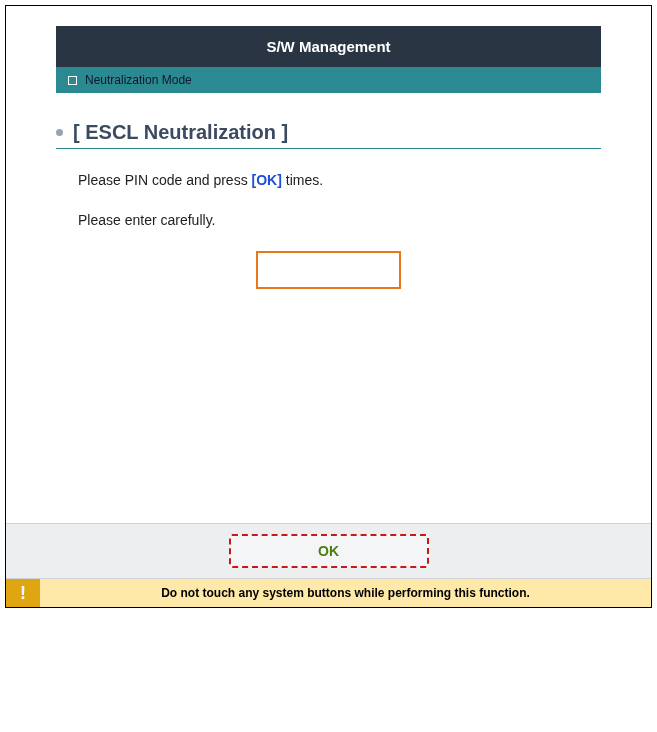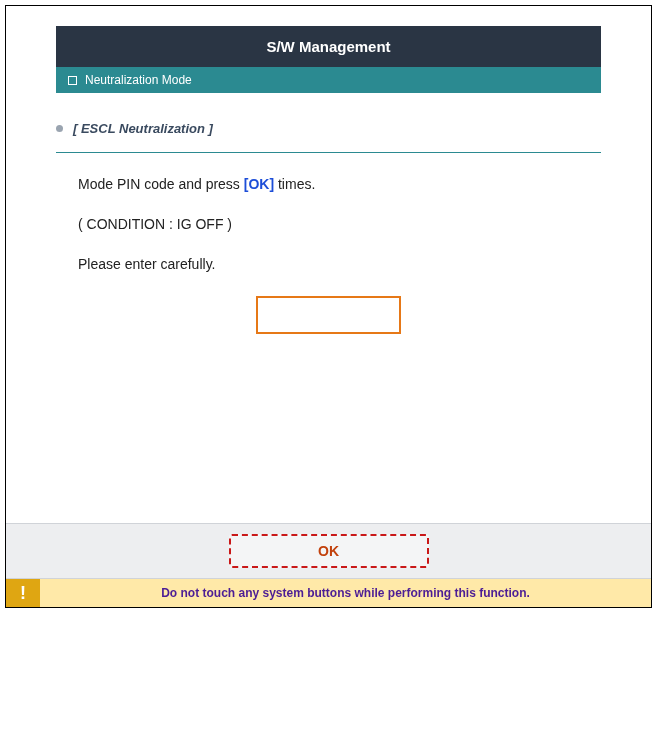--- a/index.html
+++ b/index.html
@@ -23,45 +23,44 @@
     .header-bar {
       background: #2a3544;
       color: #fff;
       text-align: center;
       font-weight: bold;
       font-size: 15px;
       padding: 12px 0;
     }
     .mode-bar {
       background: #2b8a91;
-      color: #ffffff;
+      color: #0f172a;
       font-size: 12px;
       padding: 6px 12px;
       display: flex;
       align-items: center;
     }
     .stop-icon {
       display: inline-block;
       width: 9px;
       height: 9px;
       border: 1.5px solid #fff;
       margin-right: 8px;
     }
     .section {
       margin-top: 28px;
     }
     .section-title-row {
       display: flex;
       align-items: center;
       font-weight: bold;
-      font-size: 13px;
+      font-size: 20px;
       color: #3a4a5f;
-      padding-bottom: 16px;
+      padding-bottom: 4px;
       border-bottom: 1px solid #2b8a91;
-      font-style: italic;
     }
     .bullet-grey {
       width: 7px;
       height: 7px;
       background: #9aa4b0;
       border-radius: 50%;
       margin-right: 10px;
       flex-shrink: 0;
     }
     .content-text {
@@ -100,21 +99,21 @@
       gap: 26px;
     }
     .btn {
       width: 200px;
       height: 34px;
       background: #f4f5f6;
       border: 1px solid #b8bdc4;
       border-radius: 3px;
       font-size: 14px;
       font-weight: bold;
-      color: #c2410c;
+      color: #4d7c0f;
       cursor: pointer;
       text-align: center;
     }
     .btn-focus {
       border: 2px dashed #c91818;
     }
     .warning-bar {
       position: absolute;
       bottom: 0;
       left: 0;
@@ -129,21 +128,21 @@
       color: #fff;
       font-weight: bold;
       font-size: 18px;
       display: flex;
       align-items: center;
       justify-content: center;
     }
     .warn-text {
       flex: 1;
       background: #ffe9a8;
-      color: #4c1d95;
+      color: #000000;
       font-size: 12px;
       font-weight: bold;
       display: flex;
       align-items: center;
       justify-content: center;
     }
   </style>
 </head>
 <body>
 
@@ -156,23 +155,22 @@
     </div>
 
     <div class="section">
       <div class="section-title-row">
         <span class="bullet-grey"></span>
         <span>[ ESCL Neutralization ]</span>
       </div>
 
       <div class="content-text">
         <p>
-          <span>Mode PIN code and press </span><span class="ok-highlight">[OK]</span><span> times.</span>
+          <span>Please PIN code and press </span><span class="ok-highlight">[OK]</span><span> times.</span>
         </p>
-        <p>( CONDITION : IG OFF )</p>
         <p>Please enter carefully.</p>
       </div>
 
       <div class="pin-input-wrap">
         <input type="text" class="pin-input" value="" style="">
       </div>
     </div>
   </div>
 
   <div class="button-bar">

